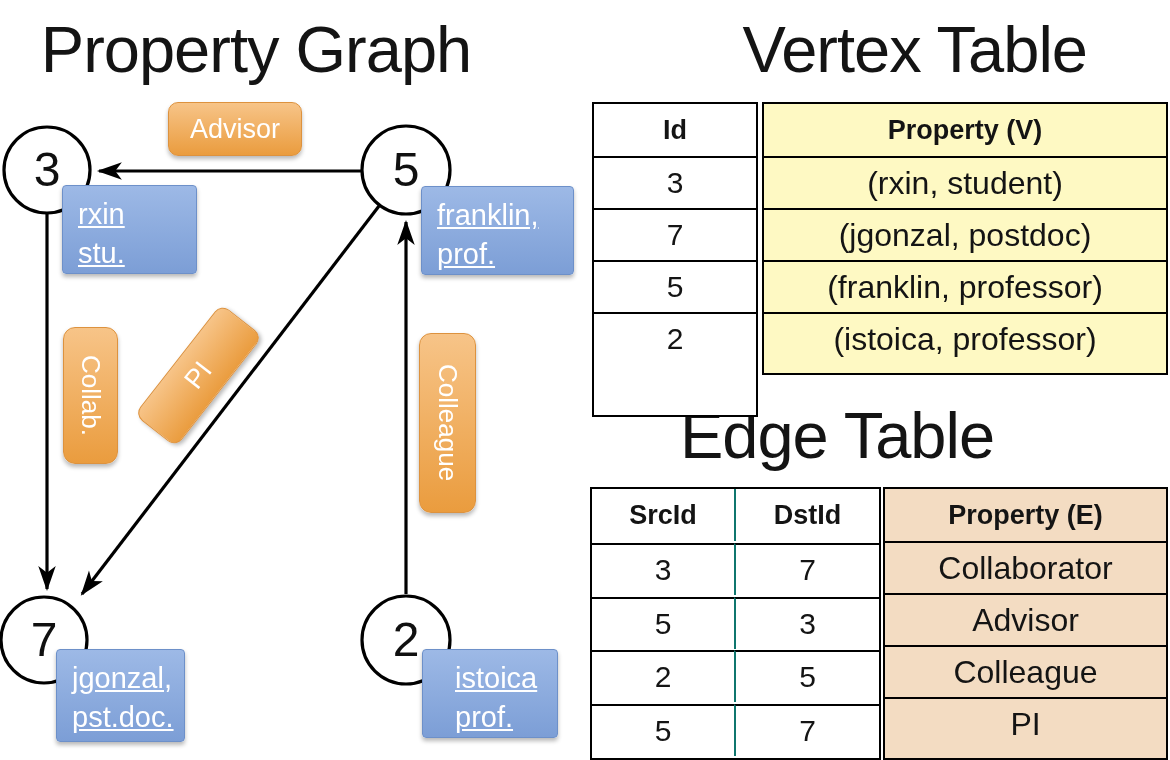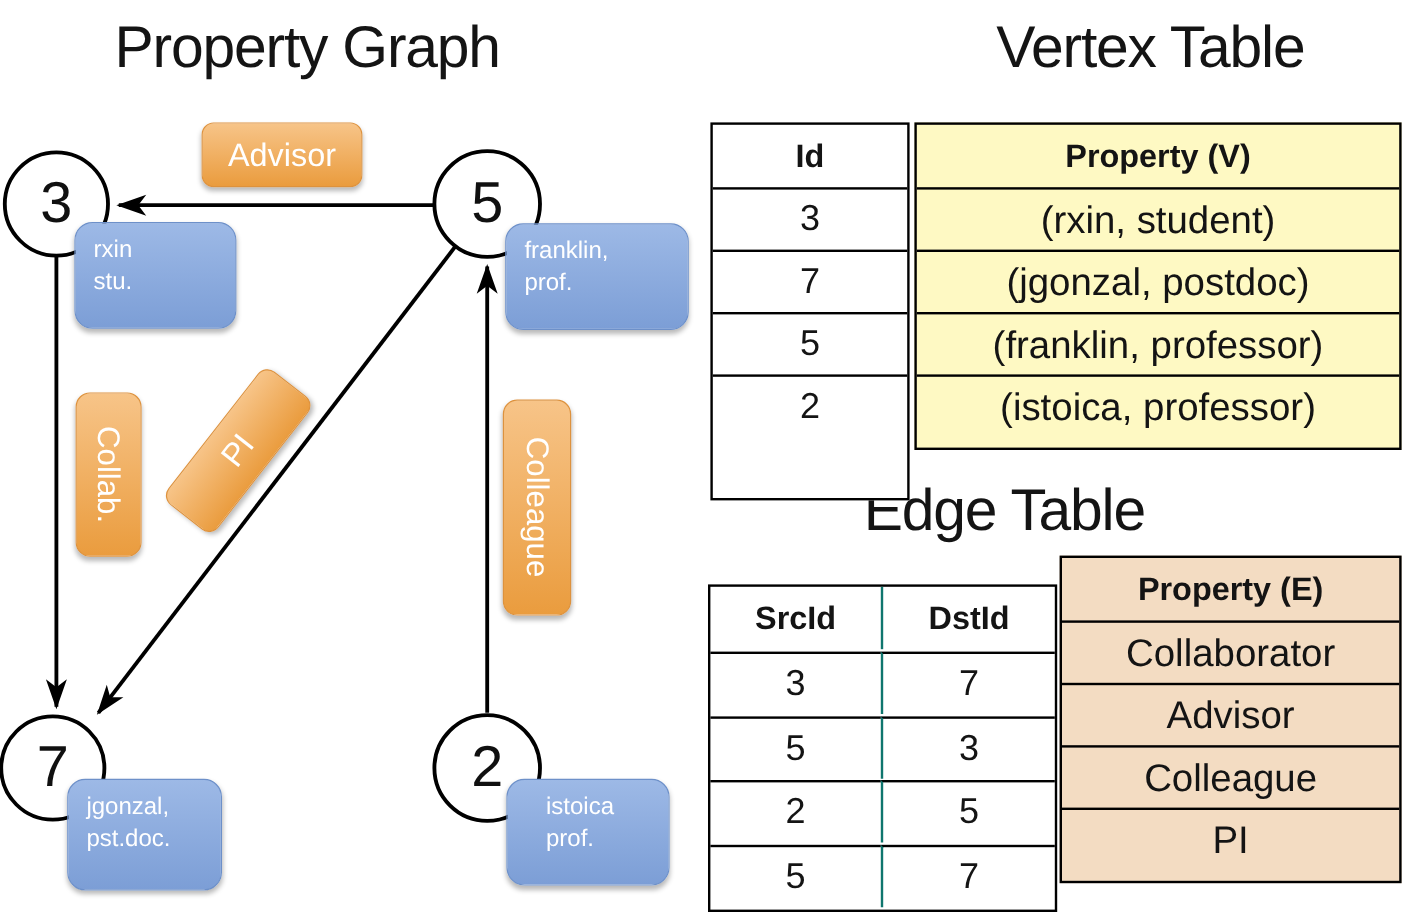--- a/index.html
+++ b/index.html
@@ -1,35 +1,36 @@
 <!DOCTYPE html>
 <html><head>
 <meta charset="utf-8">
 <style>
   html,body{margin:0;padding:0;background:#fff;}
   body{
     position:relative;width:1170px;height:760px;overflow:hidden;
     font-family:"Liberation Sans", sans-serif;color:#141414;
   }
   .title{
-    position:absolute;text-align:center;font-size:49px;line-height:1.1;
+    position:absolute;text-align:center;font-size:65px;line-height:1.1;
     letter-spacing:-1px;color:#141414;white-space:nowrap;
   }
   
   #edges-svg{position:absolute;left:0;top:0;z-index:1;}
   .node-num{
     position:absolute;z-index:2;width:80px;height:62px;text-align:center;
     font-size:48px;line-height:62px;color:#101010;
   }
   .bluebox{
-    position:absolute;z-index:3;box-sizing:border-box;border-radius:15px;
+    position:absolute;z-index:3;box-sizing:border-box;border-radius:4px;
     background:linear-gradient(180deg,#9db9e6 0%,#7c9ed6 100%);
-    border:1.5px solid #6d90c9;color:#fff;font-size:20px;line-height:1.33;
+    border:1.5px solid #6d90c9;color:#fff;font-size:29px;line-height:1.33;
     padding:9px 6px 0 15px;white-space:pre-line;
     box-shadow:0 3px 4px rgba(0,0,0,.28);
+    text-decoration:underline;
   }
   .orangebox{
     position:absolute;z-index:3;box-sizing:border-box;border-radius:10px;
     background:linear-gradient(180deg,#f7c488 0%,#ea9c3e 100%);
     border:1.5px solid #dd923e;color:#fff;font-size:27px;
     display:flex;align-items:center;justify-content:center;
     box-shadow:0 3px 4px rgba(0,0,0,.28);
   }
   .vert{writing-mode:vertical-rl;font-size:26px;border-radius:12px;}
   #edge-label-pi{transform:rotate(-52deg);}
@@ -115,19 +116,19 @@
   <div class="cell hcell c2">DstId</div>
   <div class="cell rN">3</div>
   <div class="cell rN c2">7</div>
   <div class="cell rN">5</div>
   <div class="cell rN c2">3</div>
   <div class="cell rN">2</div>
   <div class="cell rN c2">5</div>
   <div class="cell rN">5</div>
   <div class="cell rN c2">7</div>
 </div>
-<div class="subtable tancells" style="left:883px;top:463px;width:285px;height:273px;">
+<div class="subtable tancells" style="left:883px;top:487px;width:285px;height:273px;">
   <div class="cell hcell">Property (E)</div>
   <div class="cell rN ptext">Collaborator</div>
   <div class="cell rN ptext">Advisor</div>
   <div class="cell rN ptext">Colleague</div>
   <div class="cell rN ptext">PI</div>
 </div>
 
 </body></html>

